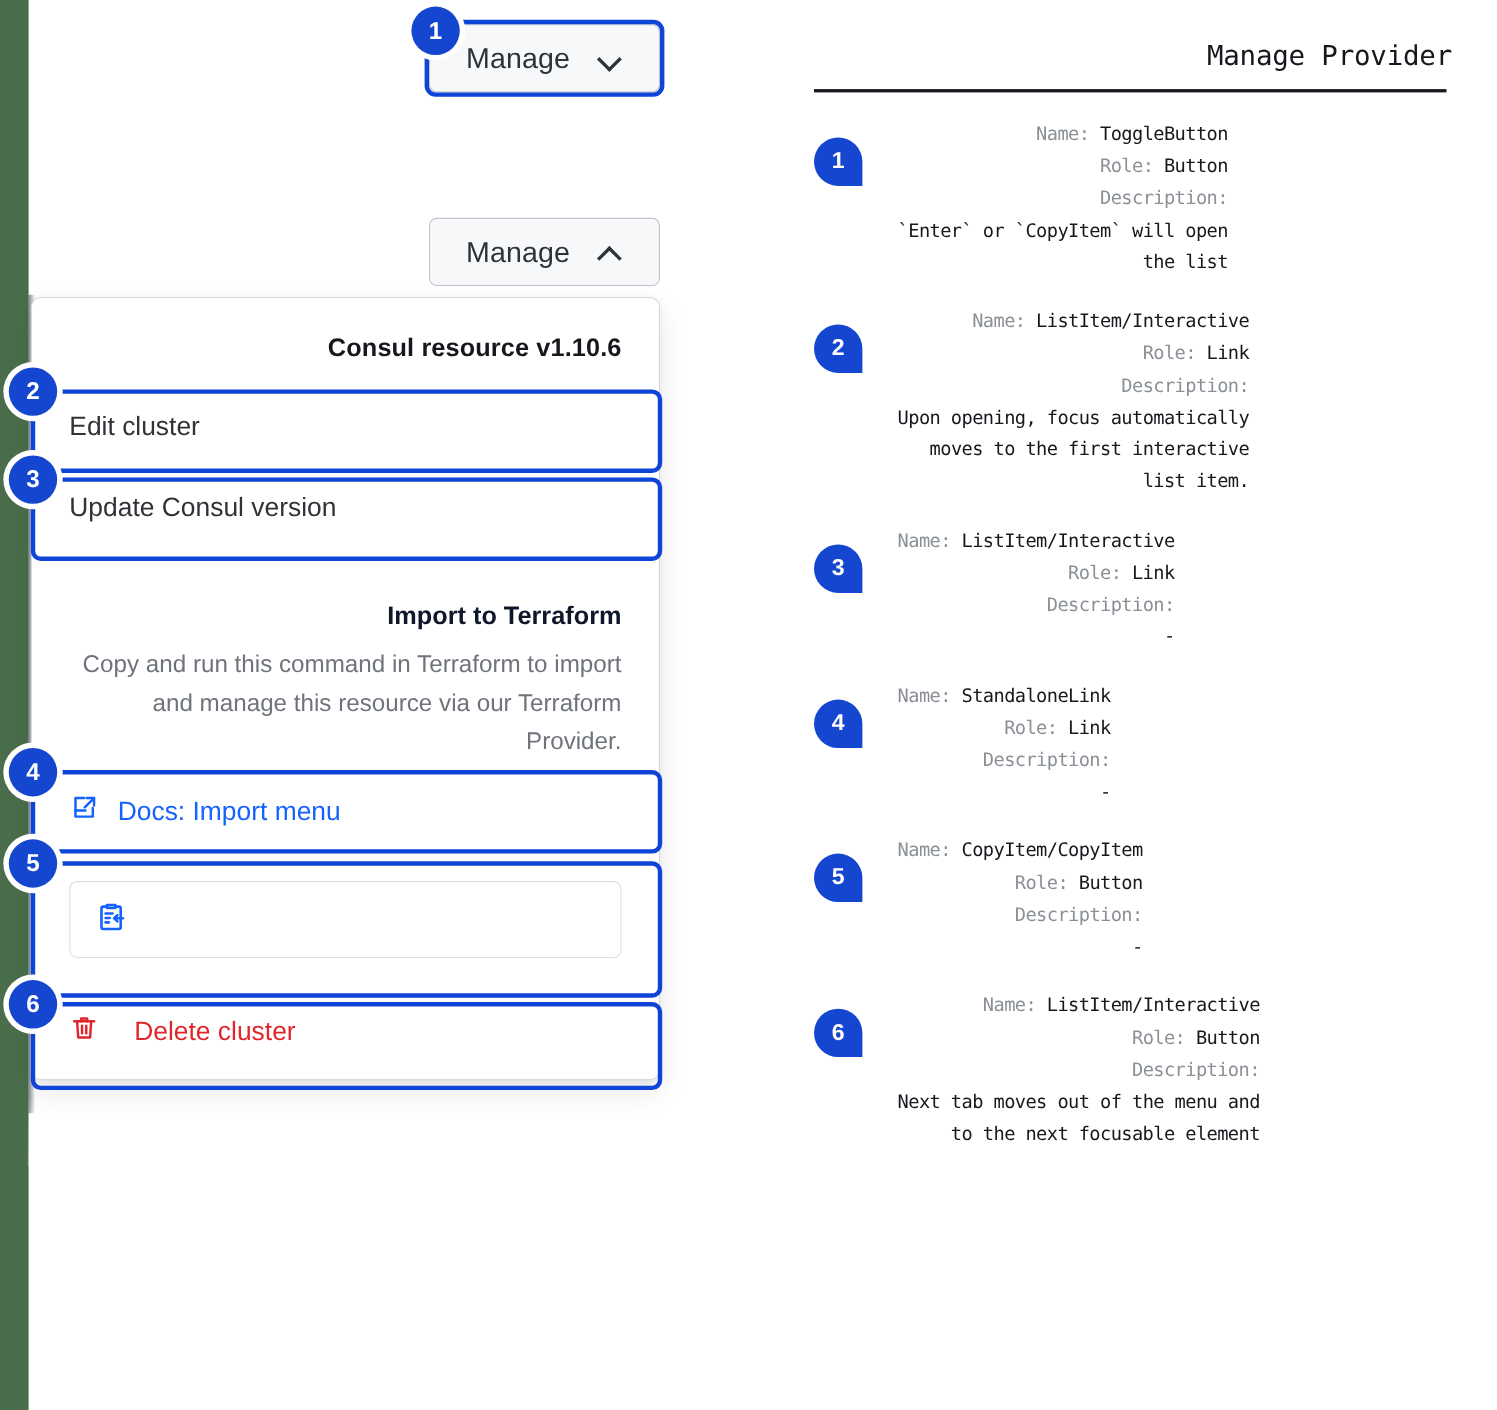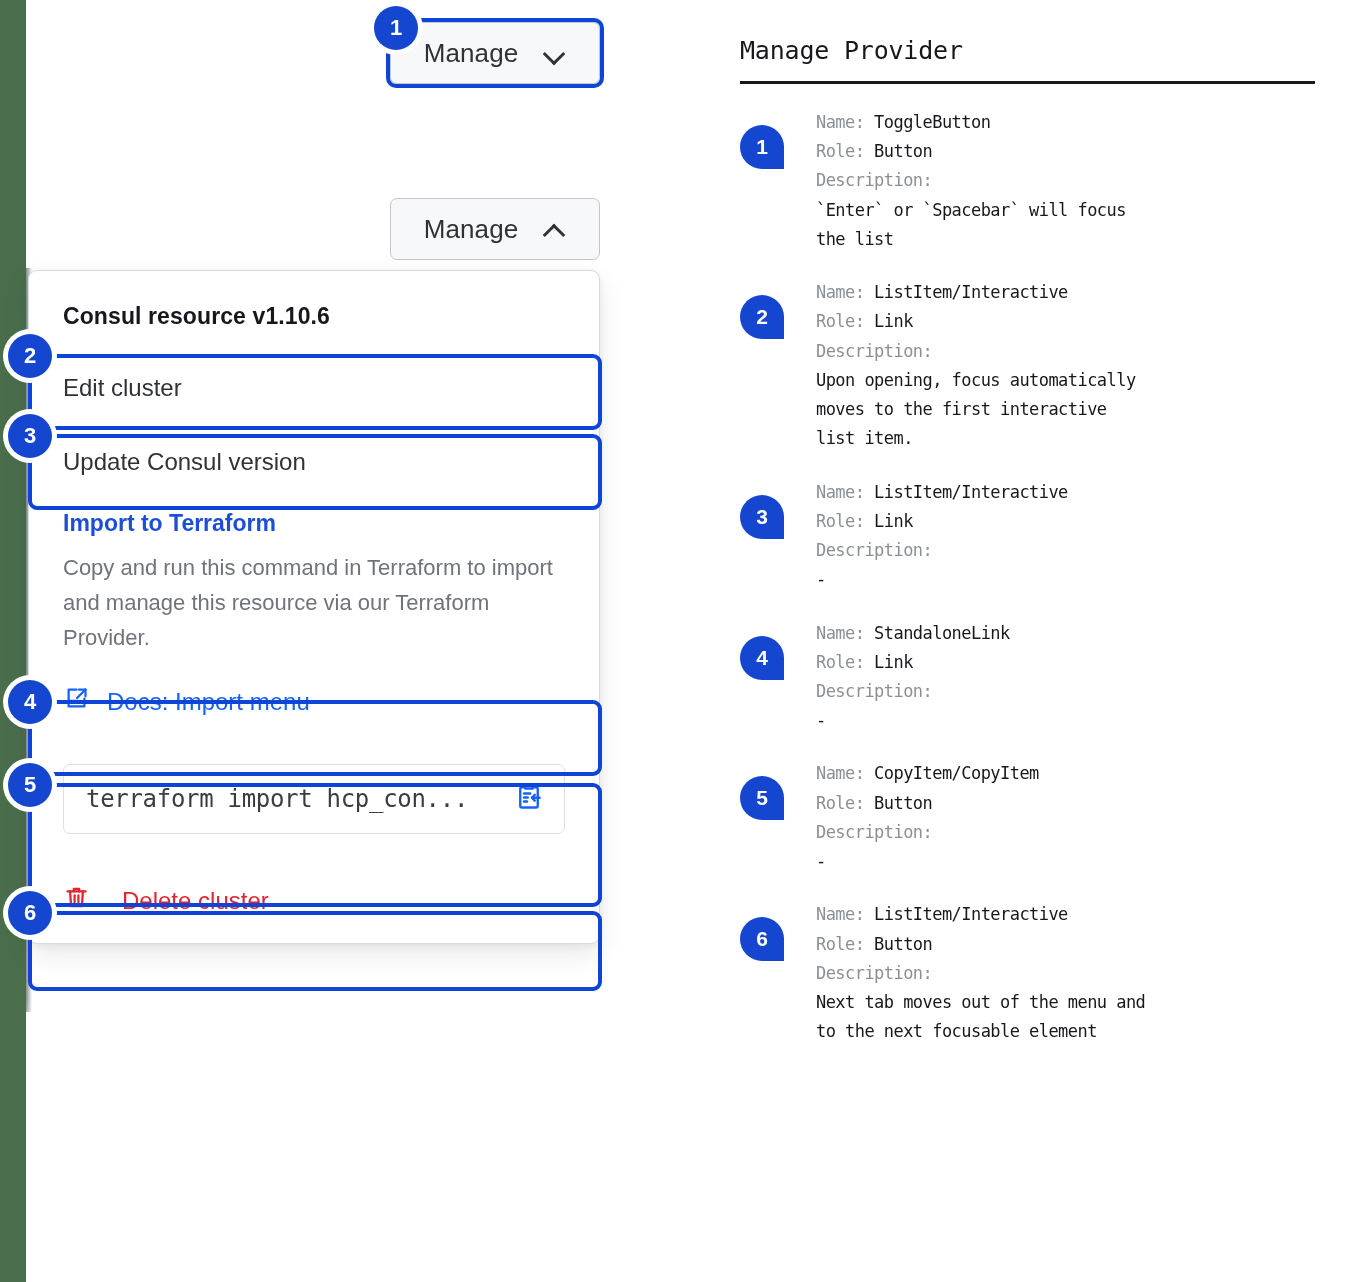--- a/index.html
+++ b/index.html
@@ -10,20 +10,21 @@
     background: #ffffff;
     font-family: "Liberation Sans", sans-serif;
     overflow: hidden;
   }
 
   #page {
     position: relative;
     width: 1361px;
     height: 1142px;
     background: #ffffff;
+    text-align: right;
   }
 
   
   .edge-strip {
     position: absolute;
     left: 0; top: 0;
     width: 26px;
     height: 1282px;
     background: #4a6e4c;
   }
@@ -109,22 +110,23 @@
     cursor: pointer;
     display: flex;
     align-items: center;
     gap: 16px;
   }
 
   .dd-block { padding: 10px 34px 6px 34px; }
   .dd-block-title {
     font-size: 23px;
     font-weight: bold;
-    color: #1d4ed8;
+    color: #0f172a;
     margin-bottom: 14px;
+    margin-top: 36px;
   }
   .dd-block-desc {
     font-size: 22px;
     line-height: 1.58;
     color: #6f737b;
   }
 
   .dd-link {
     font-size: 24px;
     color: #1562ff;
@@ -296,21 +298,20 @@
             <path d="M14 4h6v6"></path>
             <path d="M20 4l-7.5 7.5"></path>
             <path d="M5 14h8"></path>
           </svg>
         </span>
         <span>Docs: Import menu</span>
       </div>
 
       <div class="copy-row">
         <div class="copy-field">
-          <span class="copy-text">terraform import hcp_con...</span>
           <span>
             <svg width="30" height="30" viewBox="0 0 24 24" fill="none" stroke="#1562ff" stroke-width="1.9" stroke-linecap="round" stroke-linejoin="round">
               <path d="M9 3h6v2.2H9z"></path>
               <path d="M15 4.2h2.6A1.4 1.4 0 0 1 19 5.6V19a1.4 1.4 0 0 1-1.4 1.4H6.4A1.4 1.4 0 0 1 5 19V5.6a1.4 1.4 0 0 1 1.4-1.4H9"></path>
               <path d="M8 9.2h5"></path>
                 <path d="M8 12.4h3"></path>
                 <path d="M8 15.6h2.4"></path>
               <path d="M20.5 12.6h-6"></path>
                 <path d="M16.6 10.3l-2.3 2.3 2.3 2.3"></path>
             </svg>
@@ -354,21 +355,21 @@
 
     <div id="legend-entries">
         <div class="entry">
           <div class="entry-badge-col">
             <div class="badge-pin">1</div>
           </div>
           <div class="entry-body">
             <div><span class="kv-key">Name: </span><span class="kv-val">ToggleButton</span></div>
             <div><span class="kv-key">Role: </span><span class="kv-val">Button</span></div>
             <div><span class="kv-key">Description: </span></div>
-            <div class="entry-desc">`Enter` or `Spacebar` will focus
+            <div class="entry-desc">`Enter` or `CopyItem` will open
 the list</div>
           </div>
         </div>
         <div class="entry">
           <div class="entry-badge-col">
             <div class="badge-pin">2</div>
           </div>
           <div class="entry-body">
             <div><span class="kv-key">Name: </span><span class="kv-val">ListItem/Interactive</span></div>
             <div><span class="kv-key">Role: </span><span class="kv-val">Link</span></div>

